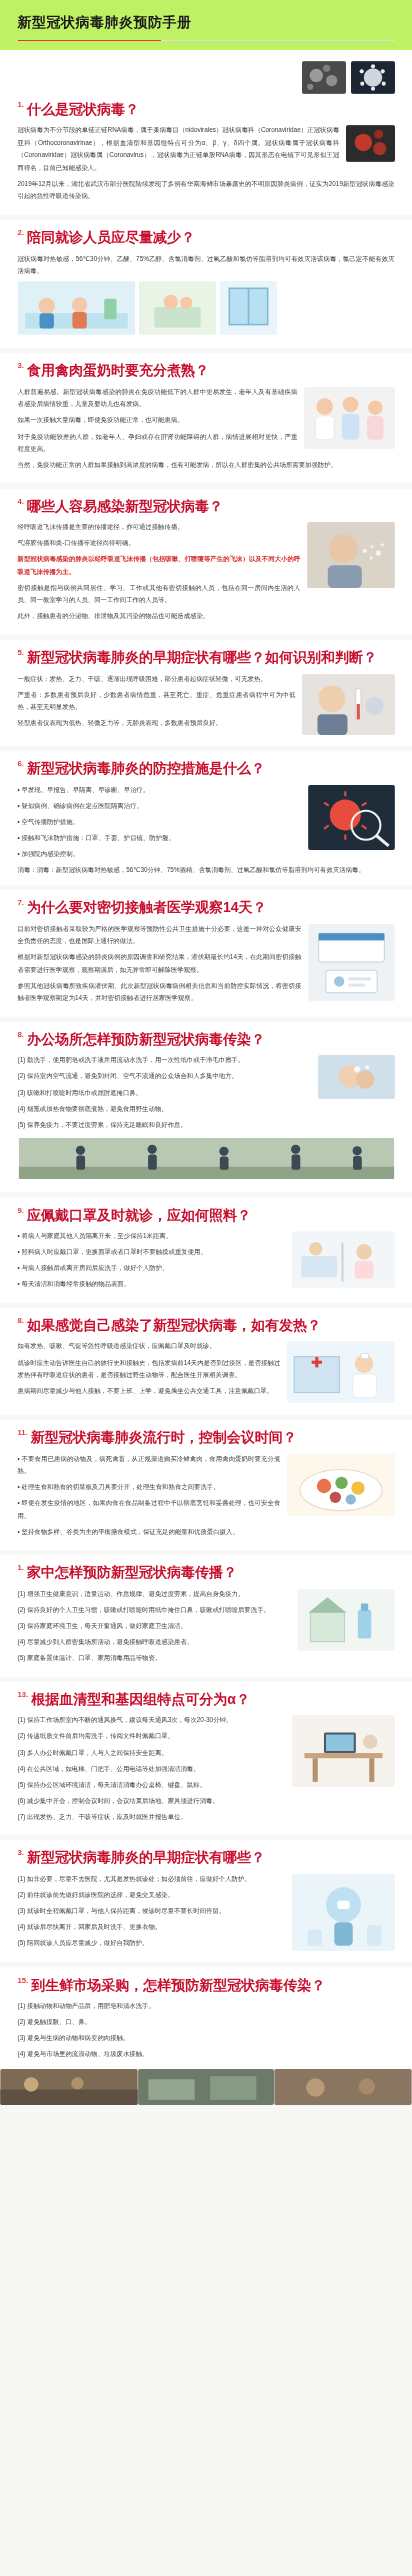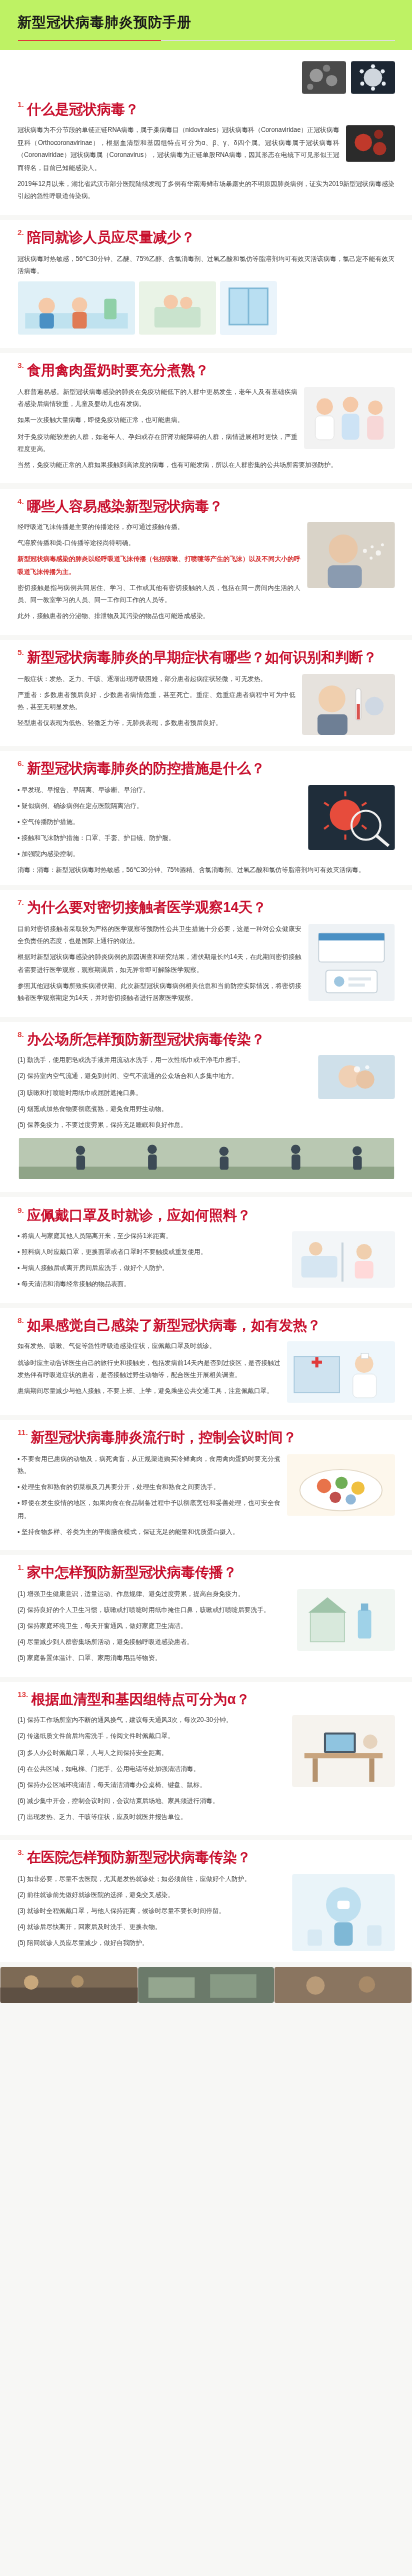--- a/index.html
+++ b/index.html
@@ -520,21 +520,21 @@
       <p class="li">(7) 出现发热、乏力、干咳等症状，应及时就医并报告单位。</p>
       <div class="clear"></div>
     </div>
   </div>
 
   <div class="sep"></div>
 
   <div class="section">
     <div class="sec-head">
       <span class="sec-num">3.</span>
-      <span class="sec-title">在医院怎样预防新型冠状病毒传染？</span>
+      <span class="sec-title">新型冠状病毒肺炎的早期症状有哪些？</span>
     </div>
     <div class="sec-body">
       <div class="fig float-r">
         <svg class="ill" width="103" height="77" viewBox="0 0 200 150">
           <rect width="200" height="150" fill="#eaf4f9"></rect>
           <circle cx="100" cy="60" r="34" fill="#bfe0f0"></circle>
           <rect x="82" y="94" width="36" height="46" rx="9" fill="#7fb8d6"></rect>
           <rect x="88" y="52" width="24" height="16" rx="4" fill="#ffffff"></rect>
           <rect x="30" y="108" width="28" height="32" rx="5" fill="#d7e9f3"></rect>
           <rect x="146" y="100" width="28" height="40" rx="5" fill="#d7e9f3"></rect>
@@ -544,20 +544,32 @@
       <p class="li">(2) 前往就诊前先做好就诊医院的选择，避免交叉感染。</p>
       <p class="li">(3) 就诊时全程佩戴口罩，与他人保持距离，候诊时尽量不要长时间停留。</p>
       <p class="li">(4) 就诊后尽快离开，回家后及时洗手、更换衣物。</p>
       <p class="li">(5) 陪同就诊人员应尽量减少，做好自我防护。</p>
       <div class="clear"></div>
     </div>
   </div>
 
   <div class="sep"></div>
 
+  <div class="section">
+    <div class="sec-head">
+      <span class="sec-num">15.</span>
+      <span class="sec-title">到生鲜市场采购，怎样预防新型冠状病毒传染？</span>
+    </div>
+    <div class="sec-body">
+      <p class="li">(1) 接触动物和动物产品后，用肥皂和清水洗手。</p>
+      <p class="li">(2) 避免触摸眼、口、鼻。</p>
+      <p class="li">(3) 避免与生病的动物和病变的肉接触。</p>
+      <p class="li">(4) 避免与市场里的流浪动物、垃圾废水接触。</p>
+    </div>
+  </div>
 
   <div class="footer-strip">
     <div class="fig">
       <svg class="ill" width="138" height="36" viewBox="0 0 267 70">
         <rect width="267" height="70" fill="#7d6a55"></rect>
         <rect y="40" width="267" height="30" fill="#5e5043"></rect>
         <circle cx="60" cy="30" r="14" fill="#c9a87c"></circle>
           <circle cx="150" cy="28" r="12" fill="#b0926a"></circle>
       </svg>
     </div>

